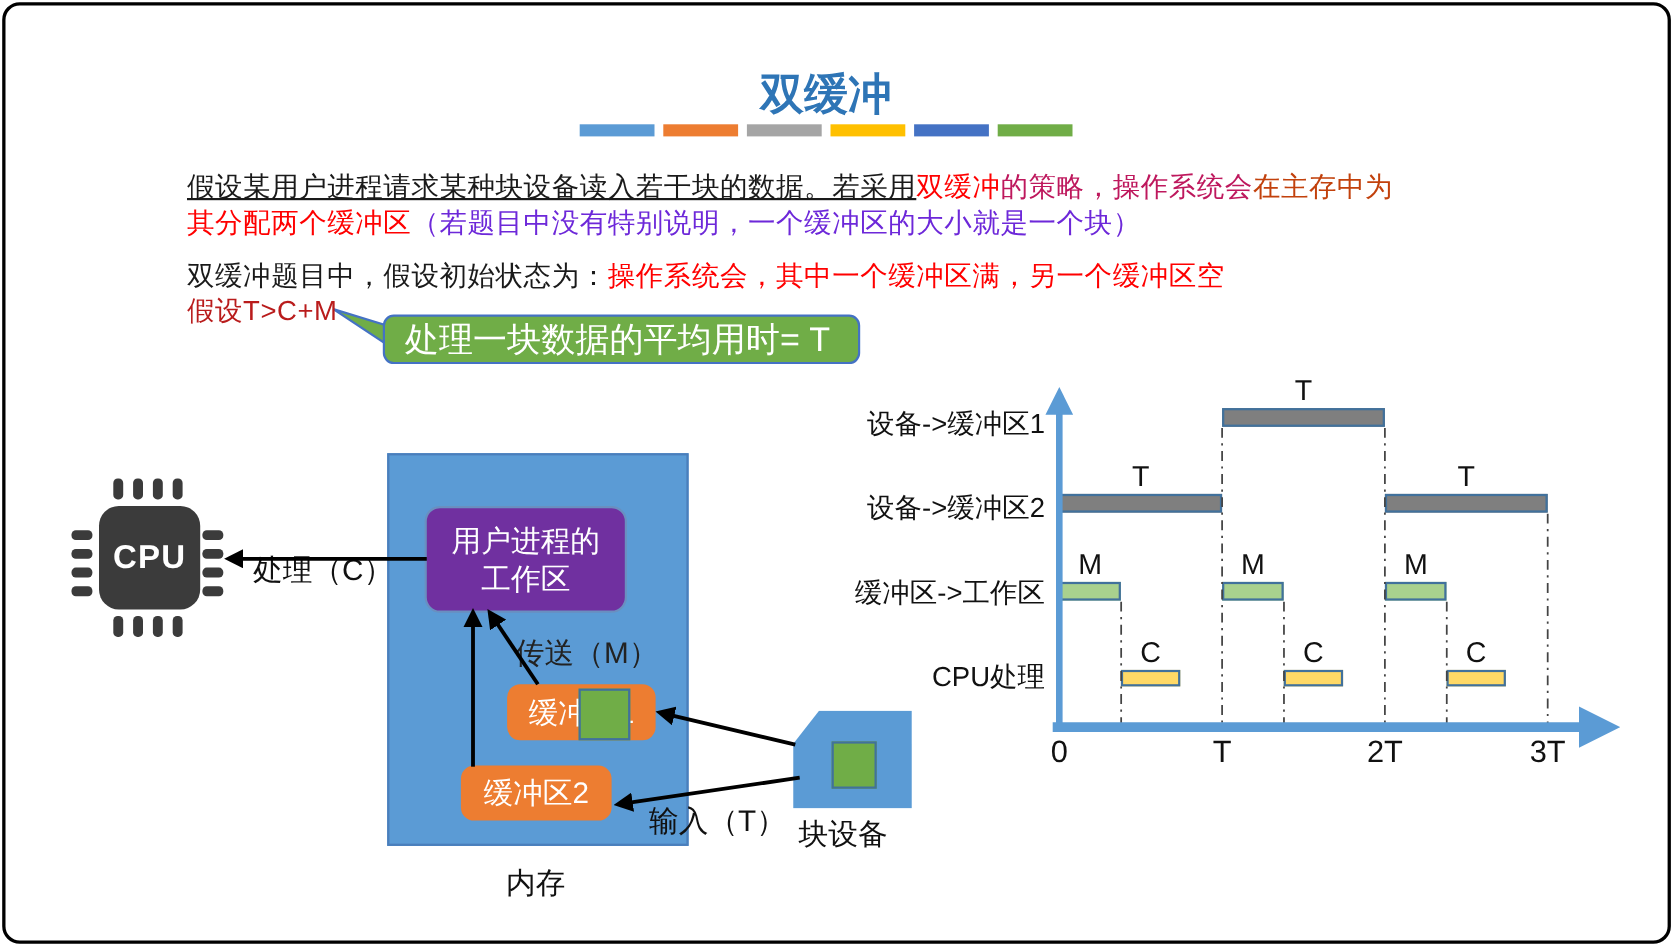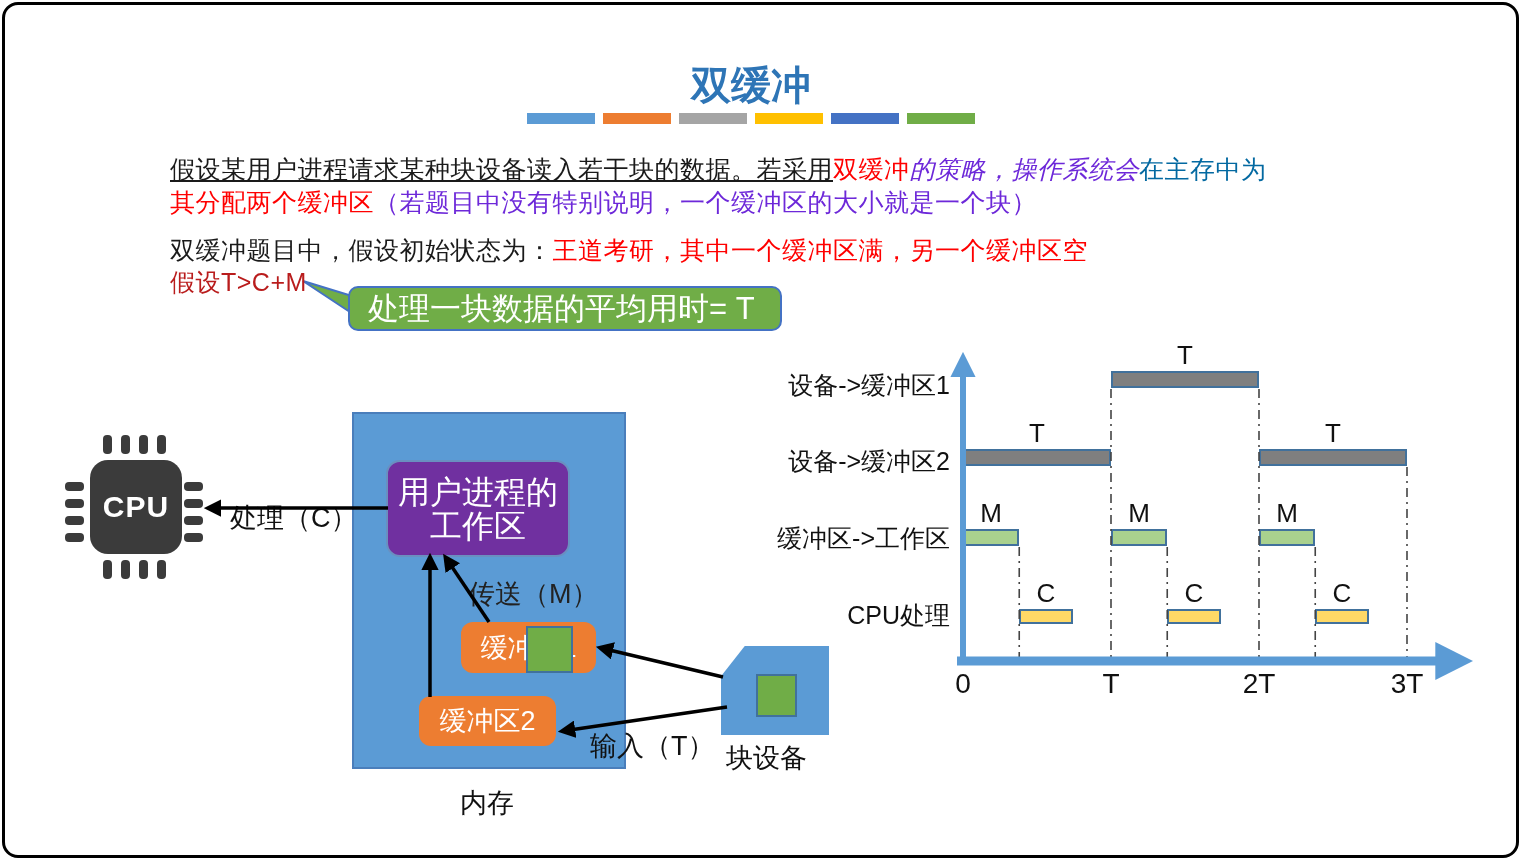--- a/index.html
+++ b/index.html
@@ -18,21 +18,21 @@
   
   .cpu{left:60px;top:430px;width:150px;height:155px;z-index:2;}
   .cpu-body{position:absolute;left:30px;top:30px;width:92px;height:94px;background:#3b3b3b;border-radius:18px;
             display:flex;align-items:center;justify-content:center;color:#fff;font-weight:bold;font-size:30px;letter-spacing:1px;}
   .pin{position:absolute;background:#3b3b3b;border-radius:4px;}
   .pin.v{width:9px;height:19px;}
   .pin.h{width:19px;height:9px;}
   
   .memory{left:352px;top:412px;width:270px;height:353px;background:#5B9BD5;border:2px solid #4a7ebb;z-index:2;}
   .workarea{left:386px;top:460px;width:180px;height:93px;background:#7030A0;border:2px solid #6a8fc0;border-radius:14px;
-            color:#fff;font-size:32px;display:flex;flex-direction:column;align-items:center;justify-content:center;line-height:34px;z-index:2;}
+            color:#fff;font-size:27px;display:flex;flex-direction:column;align-items:center;justify-content:center;line-height:34px;z-index:2;}
   .buffer{background:#ED7D31;border-radius:12px;color:#fff;font-size:27px;display:flex;align-items:center;justify-content:center;z-index:2;}
   .buffer1{left:461px;top:622px;width:135px;height:51px;}
   .buffer2{left:419px;top:696px;width:137px;height:50px;}
   .datablock{background:#70AD47;border:2px solid #41719C;z-index:3;}
   .device{left:721px;top:646px;width:108px;height:89px;background:#5B9BD5;
           clip-path:polygon(0 34%,22% 0,100% 0,100% 100%,0 100%);z-index:2;}
   .diag-label{font-size:27px;color:#111;white-space:nowrap;z-index:4;}
   
   .row-label{font-size:25px;color:#111;text-align:right;white-space:nowrap;z-index:2;}
   .chart-bar{position:absolute;box-sizing:border-box;border:2px solid #41719C;z-index:2;}
@@ -53,23 +53,23 @@
   <div class="abs title">双缓冲</div>
   <div class="abs dividers" id="dividers">
       <div class="divider-bar" style="background: rgb(91, 155, 213);"></div>
       <div class="divider-bar" style="background: rgb(237, 125, 49);"></div>
       <div class="divider-bar" style="background: rgb(165, 165, 165);"></div>
       <div class="divider-bar" style="background: rgb(255, 192, 0);"></div>
       <div class="divider-bar" style="background: rgb(68, 114, 196);"></div>
       <div class="divider-bar" style="background: rgb(112, 173, 71);"></div>
     </div>
 
-  <div class="abs textline" style="top:153px"><span style="color: rgb(26, 26, 26); text-decoration: underline;">假设某用户进程请求某种块设备读入若干块的数据。若采用</span><span style="color: rgb(255, 0, 0);">双缓冲</span><span style="color: #6d28d9; font-style: italic;">的策略，操作系统会</span><span style="color: #0369a1; text-align: center;">在主存中为</span></div>
+  <div class="abs textline" style="top:153px"><span style="color: rgb(26, 26, 26); text-decoration: underline;">假设某用户进程请求某种块设备读入若干块的数据。若采用</span><span style="color: rgb(255, 0, 0);">双缓冲</span><span style="color: #be185d;">的策略，操作系统会</span><span style="color: #c2410c; text-align: center;">在主存中为</span></div>
   <div class="abs textline" style="top:186px"><span style="color: rgb(255, 0, 0);">其分配两个缓冲区</span><span style="color: #6d28d9;">（若题目中没有特别说明，一个缓冲区的大小就是一个块）</span></div>
-  <div class="abs textline" style="top:234px"><span style="color: rgb(26, 26, 26);">双缓冲题目中，假设初始状态为：</span><span style="color: rgb(255, 0, 0);">王道考研，其中一个缓冲区满，另一个缓冲区空</span></div>
+  <div class="abs textline" style="top:234px"><span style="color: rgb(26, 26, 26);">双缓冲题目中，假设初始状态为：</span><span style="color: rgb(255, 0, 0);">操作系统会，其中一个缓冲区满，另一个缓冲区空</span></div>
   <div class="abs textline" style="top:266px"><span style="color: #b91c1c;">假设T&gt;C+M</span></div>
 
   <div class="abs bubble">处理一块数据的平均用时= T</div>
 
   <div class="abs cpu" id="cpu-icon">
     <div class="cpu-body">CPU</div>
   <div class="pin v" style="left: 43px; top: 5px;"></div>
       <div class="pin v" style="left: 43px; top: 130px;"></div>
       <div class="pin v" style="left: 61px; top: 5px;"></div>
       <div class="pin v" style="left: 61px; top: 130px;"></div>

